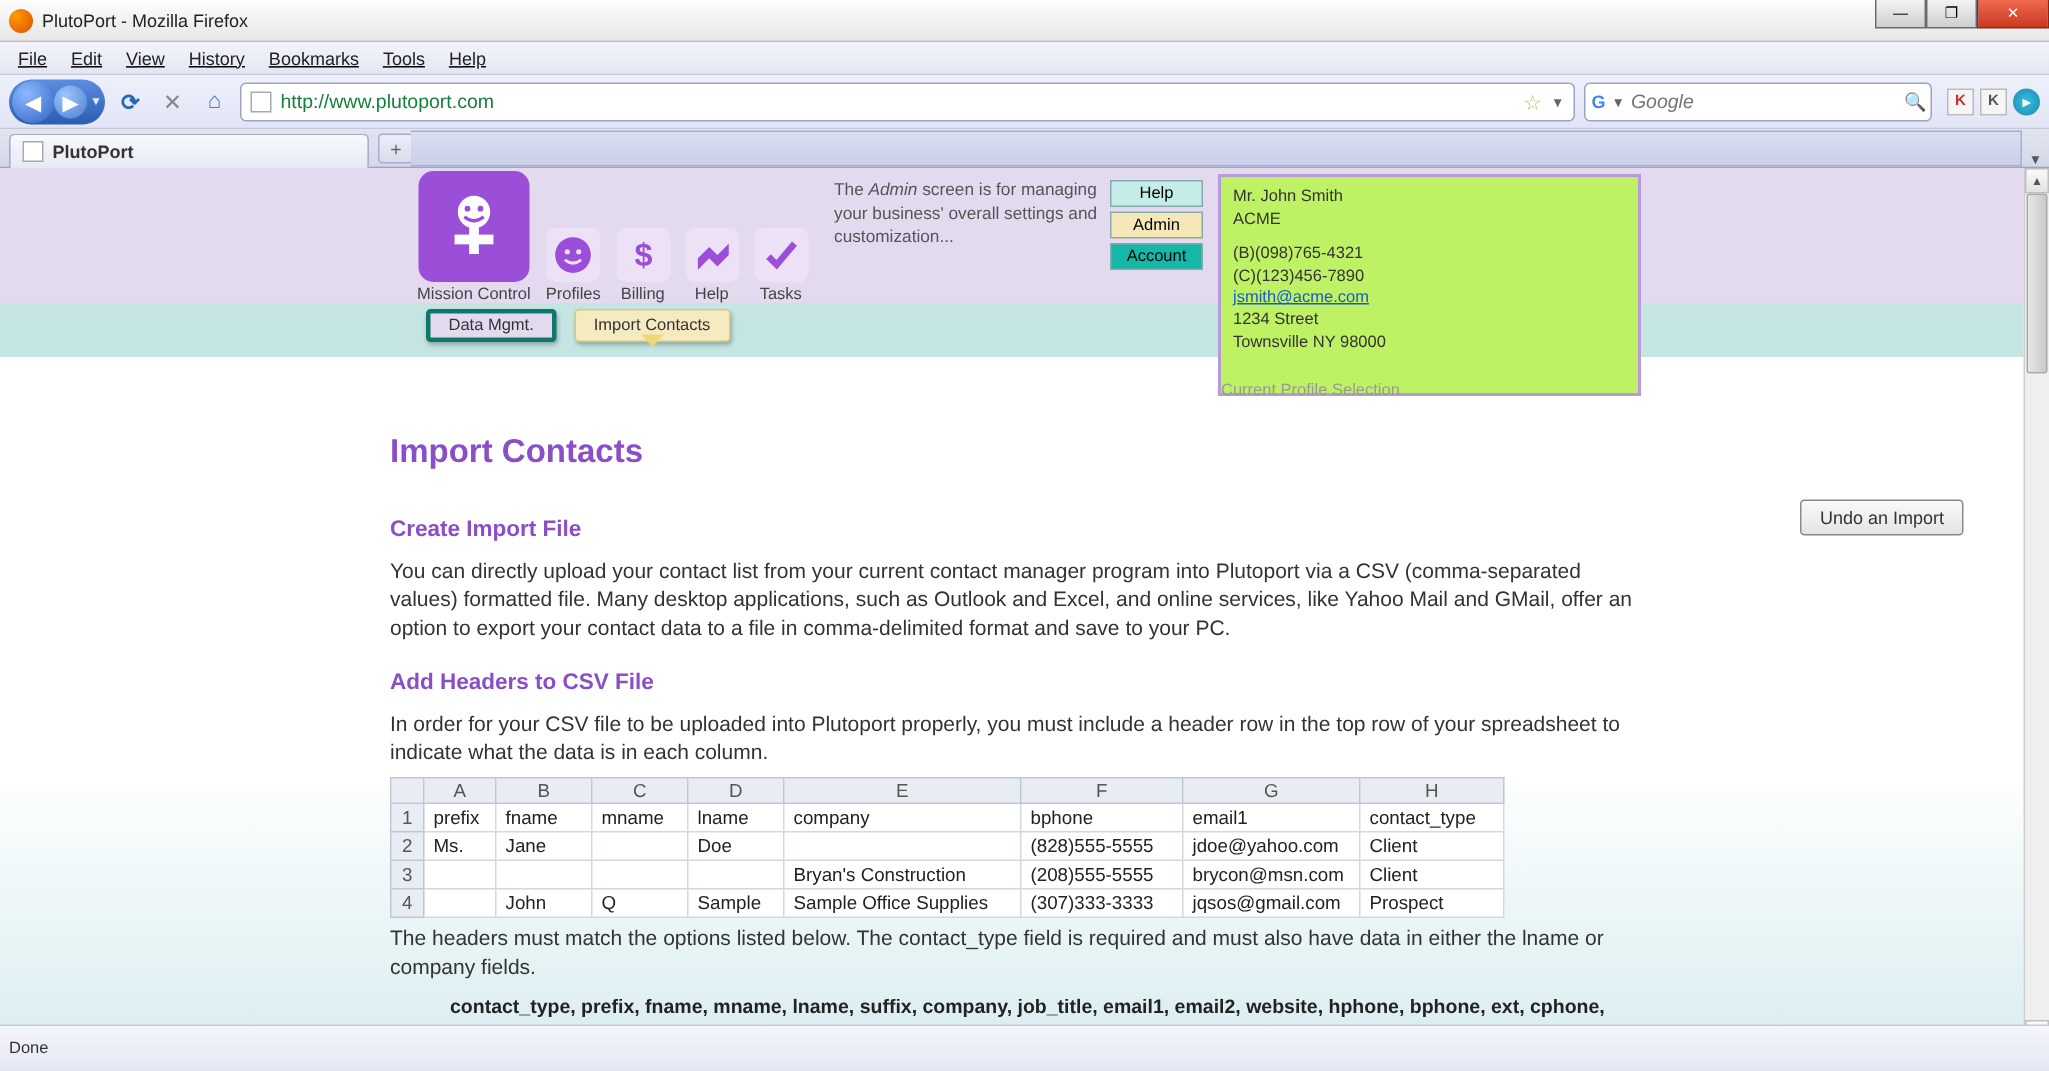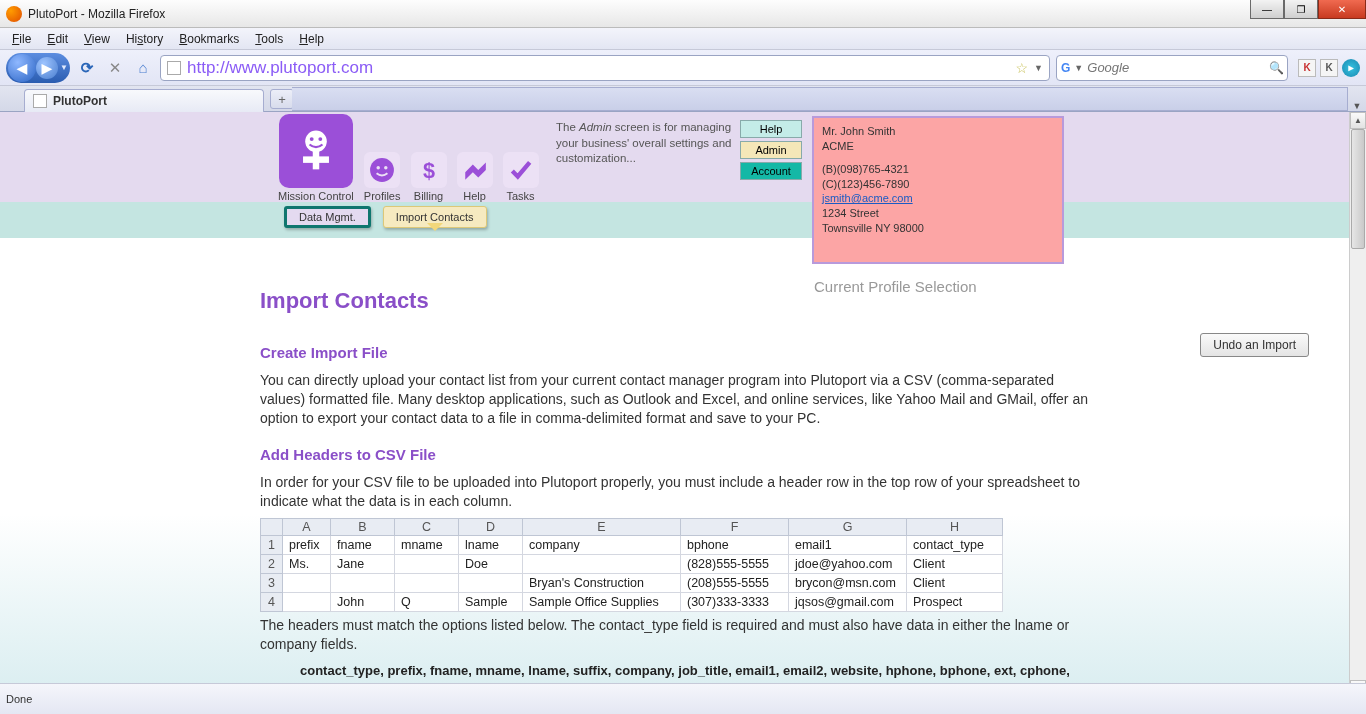--- a/index.html
+++ b/index.html
@@ -5,49 +5,49 @@
 * { margin: 0; padding: 0; box-sizing: border-box; }
 body { font-family: "Segoe UI", Tahoma, sans-serif; font-size: 12px; background: #fff; overflow: hidden; width: 1366px; height: 714px; position: relative; }
 
 
 .ff-titlebar { height: 28px; background: linear-gradient(#fdfdfd,#e7e7e7); border-bottom: 1px solid #bbb; display: flex; align-items: center; padding-left: 6px; position: relative; }
 .ff-titlebar .ff-icon { width: 16px; height: 16px; background: radial-gradient(circle at 30% 30%, #ff9c00, #e14d00); border-radius: 50%; margin-right: 6px; position:relative;}
 .ff-title { font-size: 12px; color: #222; }
 .ff-winbtns { position: absolute; right: 0; top: 0; display: flex; }
 .ff-winbtn { width: 34px; height: 20px; border: 1px solid #6a6a6a; background: linear-gradient(#f3f3f3,#cfcfcf); display:flex;align-items:center;justify-content:center;font-size:10px;font-family:Arial;margin-top:-1px;}
 .ff-winbtn.close { background: linear-gradient(#f06a50,#c83a20); color:#fff; width:48px; border-color:#8a2a18;}
-.ff-menubar { height: 22px; background: linear-gradient(#f3f4fb,#e3e6f3); display: flex; align-items: center; padding-left: 6px; gap: 4px; border-bottom:1px solid #c6c9d8;}
+.ff-menubar { height: 22px; background: linear-gradient(#f3f4fb,#e3e6f3); display: flex; align-items: center; padding-left: 6px; gap: 4px; border-bottom:1px solid #c6c9d8;text-decoration:underline;}
 .ff-menuitem { padding: 2px 6px; color: #222; }
 .ff-menuitem u { text-decoration: underline; }
 .ff-toolbar { height: 36px; background: linear-gradient(#eef0fb,#e2e5f5); display:flex; align-items:center; padding: 0 6px; gap:6px; border-bottom:1px solid #c6c9d8;}
 .navbtn-cluster { display:flex; align-items:center; background:linear-gradient(#5c8de0,#2a5cb0); border-radius:16px; padding:2px; height:30px;}
 .navbtn { width:28px; height:28px; border-radius:50%; background:radial-gradient(circle at 35% 30%, #8fb8ff, #2b64c4); display:flex;align-items:center;justify-content:center; color:#fff; font-size:14px;}
 .navbtn.small { width:22px;height:22px; background:radial-gradient(circle at 35% 30%, #9ec4ff, #4a7ecf);}
 .drop { width:10px; color:#dfe8fc; font-size:8px; padding:0 2px;}
 .tb-icon { width:22px;height:22px; display:flex;align-items:center;justify-content:center; font-size:15px;}
 .reload { color:#2a66b8; font-weight:bold;}
 .stop { color:#888;}
 .home { color:#4a7ecf;}
 .urlbar { flex:1; height:26px; background:#fff; border:1px solid #9aa4c3; border-radius:4px; display:flex; align-items:center; padding:0 6px; gap:6px;}
 .urlbar .page-ic { width:14px;height:14px; border:1px solid #aaa; background:#fff;}
-.urlbar input { flex:1; border:0; outline:0; font-size:17px; color:#8b5cf6; background:transparent;}
+.urlbar input { flex:1; border:0; outline:0; font-size:13px; color:#15803d; background:transparent;}
 .star { color:#c9c25a; font-size:14px;}
 .tridown { font-size:9px; color:#666;}
 .searchbar { width:232px; height:26px; background:#fff; border:1px solid #9aa4c3; border-radius:4px; display:flex; align-items:center; padding:0 4px; gap:4px;}
 .g-icon { width:16px;height:16px; display:flex;align-items:center;justify-content:center;font-weight:bold; }
 .g-icon span:nth-child(1){color:#4285f4}.g-icon span:nth-child(2){color:#ea4335}.g-icon span:nth-child(3){color:#fbbc05}.g-icon span:nth-child(4){color:#34a853}
 .searchbar input { flex:1; border:0; outline:0; font-style:italic; color:#888; font-size:13px; background:transparent;}
 .mag { color:#2a66b8;}
 .ext-icons { display:flex; gap:4px; padding-left:4px;}
 .ext-ic { width:18px;height:18px; border:1px solid #bbb; background:#f5f5f5; display:flex;align-items:center;justify-content:center;font-size:10px;font-weight:bold;}
 .ext-ic.k { color:#c83030;}
 .ext-ic.kb { color:#555;}
 .ext-ic.idm { background:radial-gradient(circle,#34c1e0,#1a88b0); border-radius:50%; border:0; color:#fff;}
 
-.ff-tabbar { height:26px; background:linear-gradient(#e2e5f0,#d4d8e8); display:flex; align-items:flex-end; padding-left:24px; border-bottom:1px solid #9aa4c3;}
+.ff-tabbar { height:26px; background:linear-gradient(#e2e5f0,#d4d8e8); display:flex; align-items:flex-end; padding-left:6px; border-bottom:1px solid #9aa4c3;}
 .ff-tab { height:23px; min-width:240px; background:linear-gradient(#f8f9fc,#e7eaf5); border:1px solid #a6add0; border-bottom:0; border-radius:4px 4px 0 0; display:flex; align-items:center; padding:0 8px; gap:6px; font-size:12px; font-weight:bold; color:#333; margin-bottom:-1px;}
 .ff-tab .page-ic { width:14px;height:14px; border:1px solid #aaa; background:#fff;}
 .newtab-btn { width:24px;height:20px; background:linear-gradient(#eceef8,#d8dcec); border:1px solid #a6add0; border-radius:3px; margin-left:6px; margin-bottom:2px; display:flex;align-items:center;justify-content:center; color:#666;font-size:13px;}
 .tabbar-right { flex:1; background:linear-gradient(#d9def2,#c9cfe8); height:24px; border:1px solid #a6add0; border-left:0; margin-left:-2px;}
 .tabbar-drop { width:18px; display:flex;align-items:center;justify-content:center; color:#555;font-size:9px;}
 
 
 .viewport { position:relative; height: 585px; display:flex;}
 .page-scroll { flex:1; overflow:hidden; position:relative;}
 .vscroll { width:17px; background:#f0f0f0; border-left:1px solid #ccc; display:flex; flex-direction:column;}
@@ -65,23 +65,23 @@
 .small-ic svg { width:26px;height:26px; fill:#9b4fd8;}
 .icon-label { font-size:11px; color:#444;}
 .admin-text { position:absolute; left:556px; top:8px; width:180px; font-size:11.5px; color:#555; line-height:1.35;}
 .admin-text i { font-style:italic;}
 .action-btns { position:absolute; left:740px; top:8px; display:flex; flex-direction:column; gap:3px;}
 .action-btn { width:62px; height:18px; border:1px solid #8aa; font-size:11px; display:flex;align-items:center;justify-content:center; cursor:pointer;}
 .action-btn.help { background:#c4ece8;}
 .action-btn.admin { background:#f5e7b8;}
 .action-btn.account { background:#14b8a6;}
 
-.profile-box { position:absolute; left:812px; top:4px; width:252px; height:148px; background:#fca5a5; border:2px solid #b89adb; padding:6px 8px; font-size:11px; color:#333; line-height:1.35; z-index:5;}
+.profile-box { position:absolute; left:812px; top:4px; width:282px; height:148px; background:#bef264; border:2px solid #b89adb; padding:6px 8px; font-size:11px; color:#333; line-height:1.35; z-index:5;}
 .profile-box a { color:#1a5bc4;}
-.profile-caption { position:absolute; left:814px; top:166px; font-size:15px; color:#999; z-index:5;}
+.profile-caption { position:absolute; left:814px; top:142px; font-size:11px; color:#999; z-index:5;}
 
 .teal-bar { height:36px; background:#c4e5e1; position:relative;}
 .sub-tabs { position:absolute; left:284px; top:4px; display:flex; gap:12px;}
 .sub-tab { height:22px; padding:0 12px; border-radius:3px; font-size:11px; display:flex;align-items:center; box-shadow:1px 2px 3px rgba(0,0,0,0.25);}
 .sub-tab.dm { background:#e4daf0; border:3px solid #0f766e; color:#333;}
 .sub-tab.ic { background:#f6eac0; border:1px solid #dcc878; color:#333; position:relative;}
 .sub-tab.ic::after { content:''; position:absolute; left:50%; bottom:-12px; transform:translateX(-50%); border:8px solid transparent; border-top-color:#f2d77a;}
 
 .content { padding: 50px 0 0 260px; width: 100%; background: linear-gradient(to bottom, #ffffff 0%, #ffffff 60%, #d9edf0 100%); min-height: 460px; position:relative;}
 h1.pg-title { color:#8a4fc8; font-size:22px; font-weight:bold; margin-bottom:30px;}

